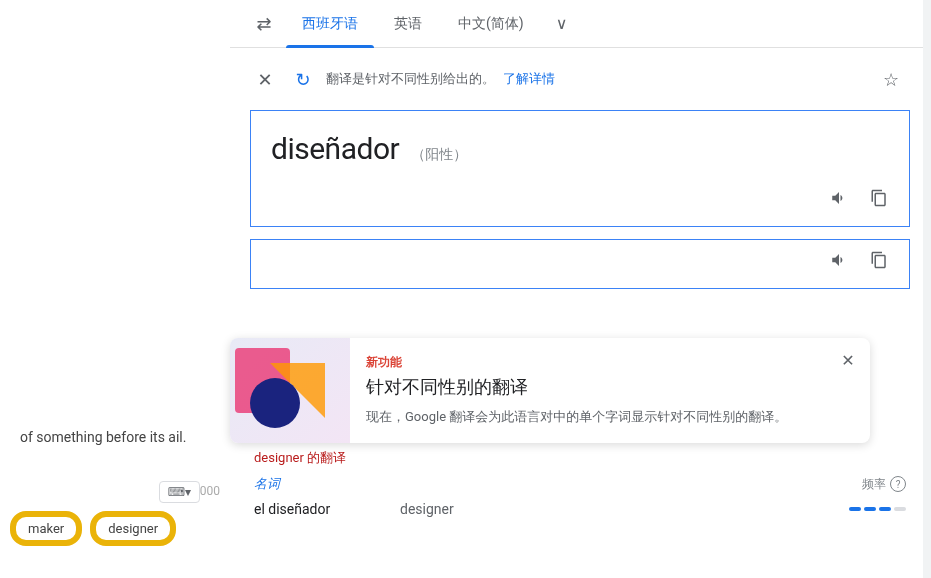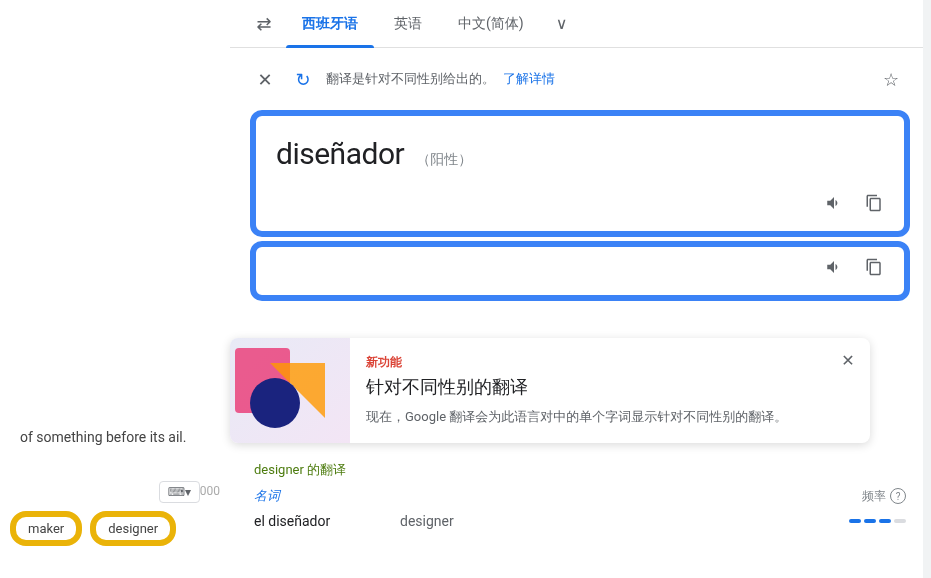--- a/index.html
+++ b/index.html
@@ -120,21 +120,21 @@
       align-items: center;
       font-size: 14px;
       color: #5f6368;
       cursor: pointer;
       position: relative;
       white-space: nowrap;
     }
 
     .tab-item.active {
       color: #1a73e8;
-      font-weight: 700;
+      font-weight: 400;
     }
 
     .tab-item.active::after {
       content: '';
       position: absolute;
       bottom: 0;
       left: 0;
       right: 0;
       height: 3px;
       background: #1a73e8;
@@ -219,23 +219,23 @@
       justify-content: center;
       cursor: pointer;
       color: #5f6368;
       font-size: 18px;
       border-radius: 50%;
     }
 
     
     .result-card {
       background: #fff;
-      border: 6px solid #3b82f6;
-      border-radius: 12px;
-      margin-bottom: 4px;
+      border: 1px solid #3b82f6;
+      border-radius: 0;
+      margin-bottom: 12px;
       overflow: hidden;
     }
 
     .result-card-inner {
       padding: 20px 20px 12px 20px;
     }
 
     .result-word {
       font-size: 30px;
       font-weight: 400;
@@ -372,21 +372,21 @@
     }
 
     
     .dict-section {
       margin-top: 8px;
       padding: 0 4px;
     }
 
     .dict-header {
       font-size: 13px;
-      color: #4d7c0f;
+      color: #b91c1c;
       margin-bottom: 8px;
     }
 
     .dict-pos-row {
       display: flex;
       align-items: center;
       justify-content: space-between;
       margin-bottom: 4px;
     }
 

